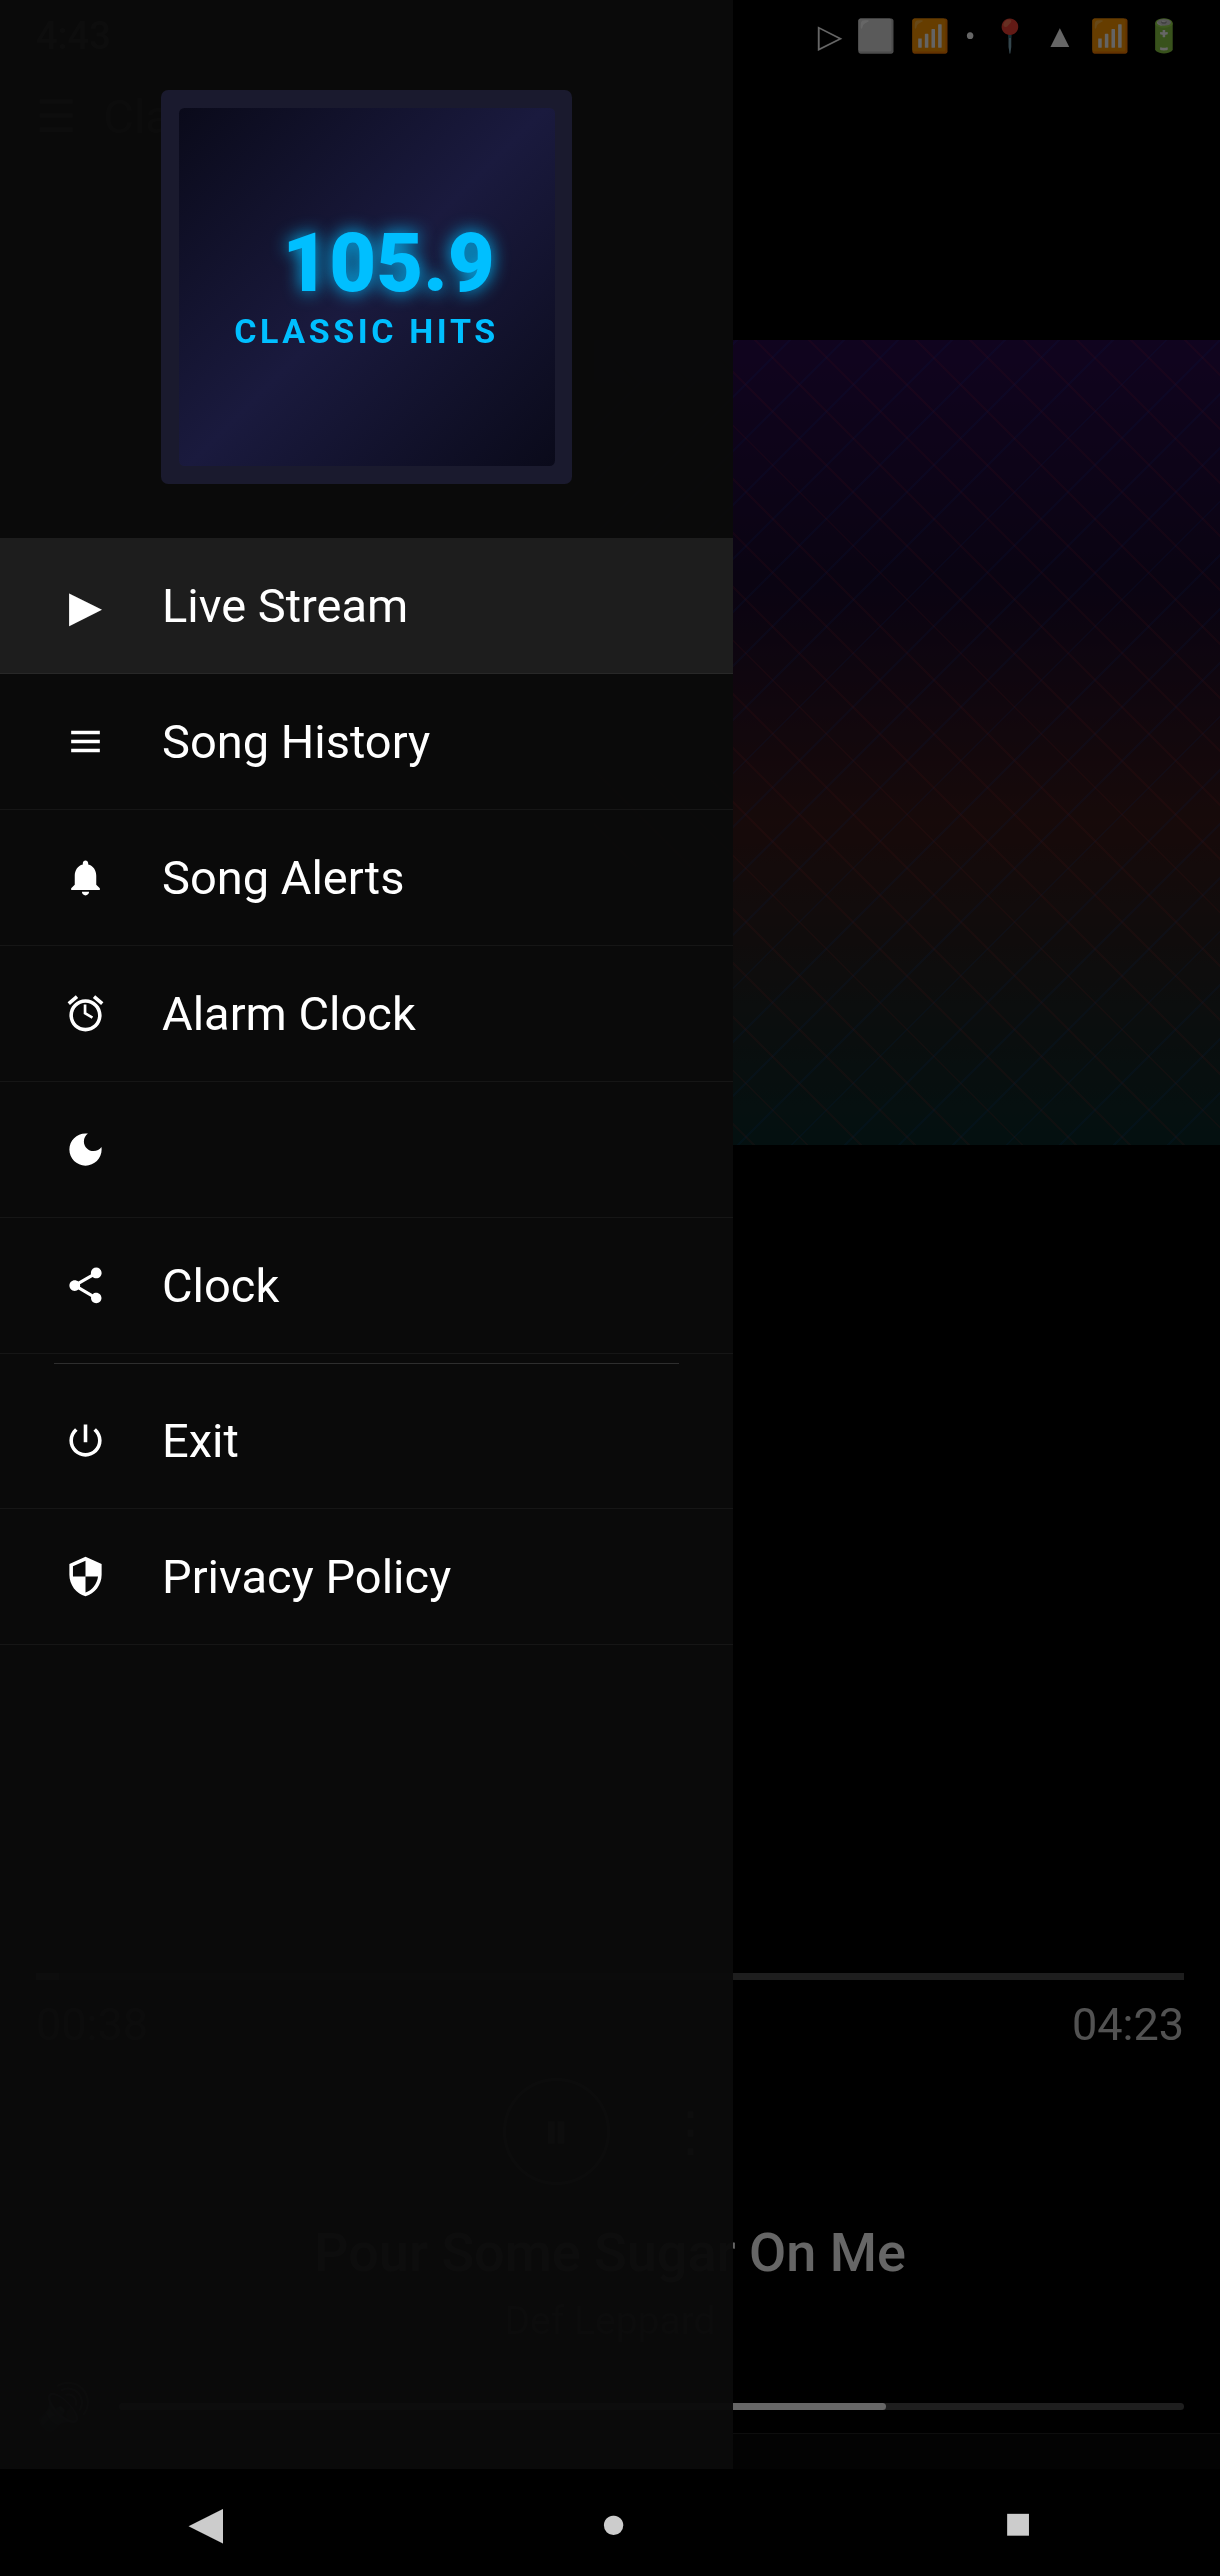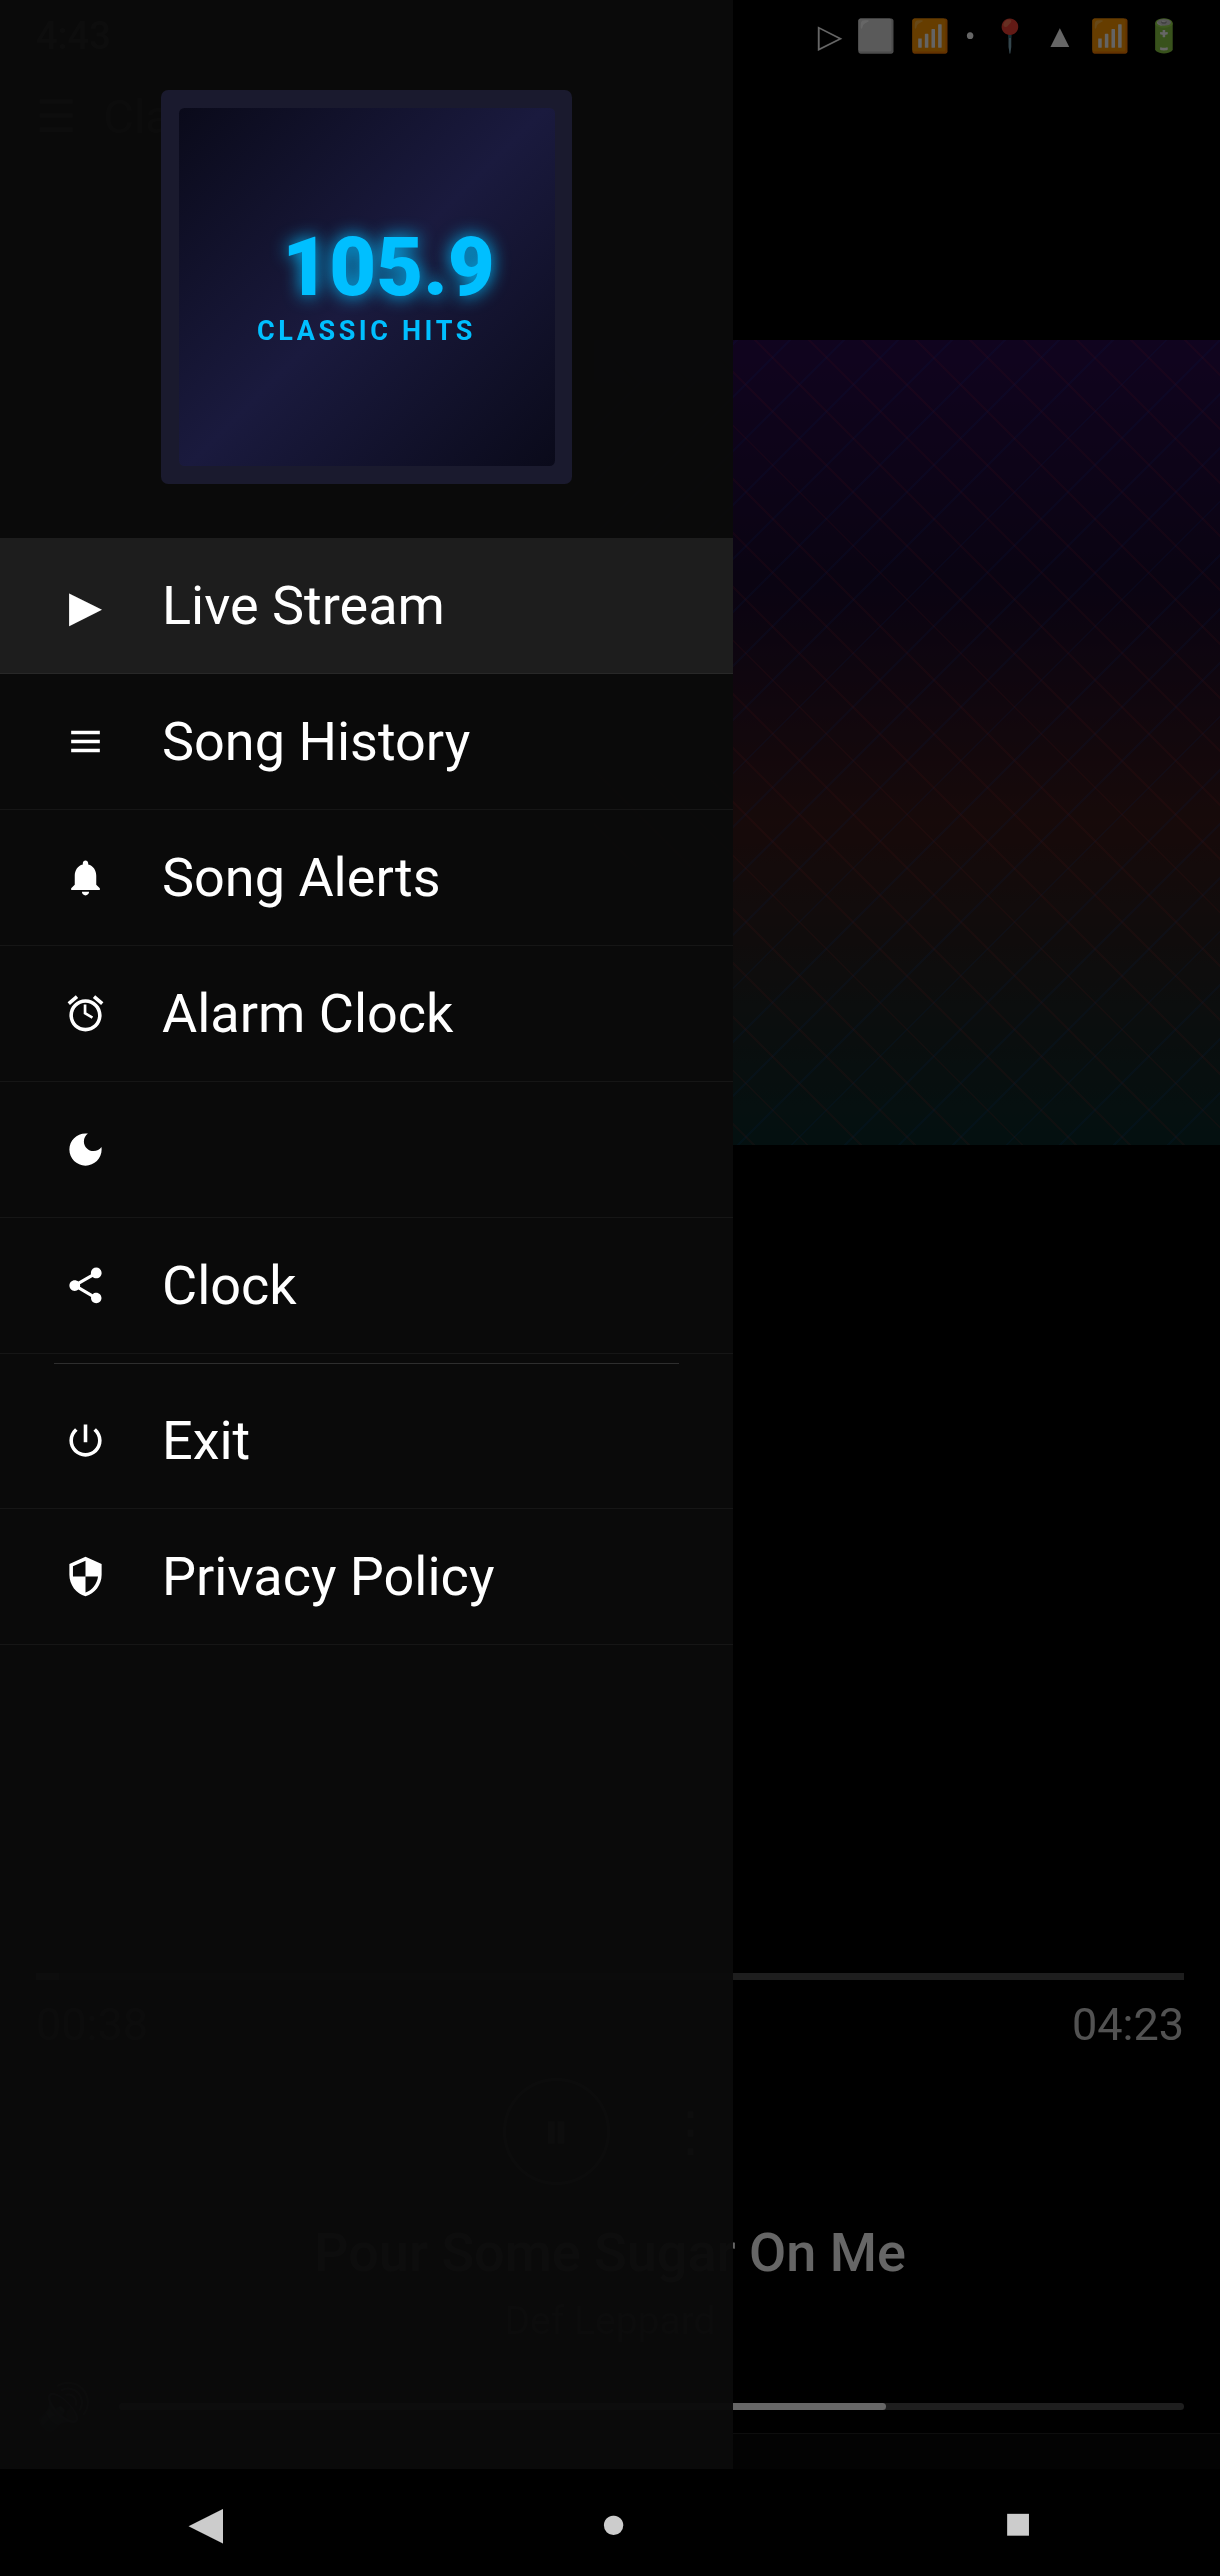--- a/index.html
+++ b/index.html
@@ -144,21 +144,21 @@
       color: #00bfff;
       font-size: 81px;
       font-weight: 900;
       line-height: 1;
       text-shadow: 0 0 18px #00bfff;
       margin-left: 44px;
     }
 
     .drawer-logo-sub {
       color: #00bfff;
-      font-size: 27px;
+      font-size: 34px;
       font-weight: 700;
       letter-spacing: 3.6px;
       margin-top: 7.2px;
     }
 
     
     .menu-item {
       display: flex;
       align-items: center;
       padding: 36px 54px;
@@ -177,21 +177,21 @@
       align-items: center;
       justify-content: center;
       margin-right: 45px;
       color: #fff;
       font-size: 43px;
       flex-shrink: 0;
     }
 
     .menu-label {
       color: #fff;
-      font-size: 54px;
+      font-size: 47px;
       font-weight: 400;
     }
 
     
     .player-bottom {
       position: absolute;
       bottom: 143px;
       left: 0; right: 0;
       padding: 0 36px;
       z-index: 6;

